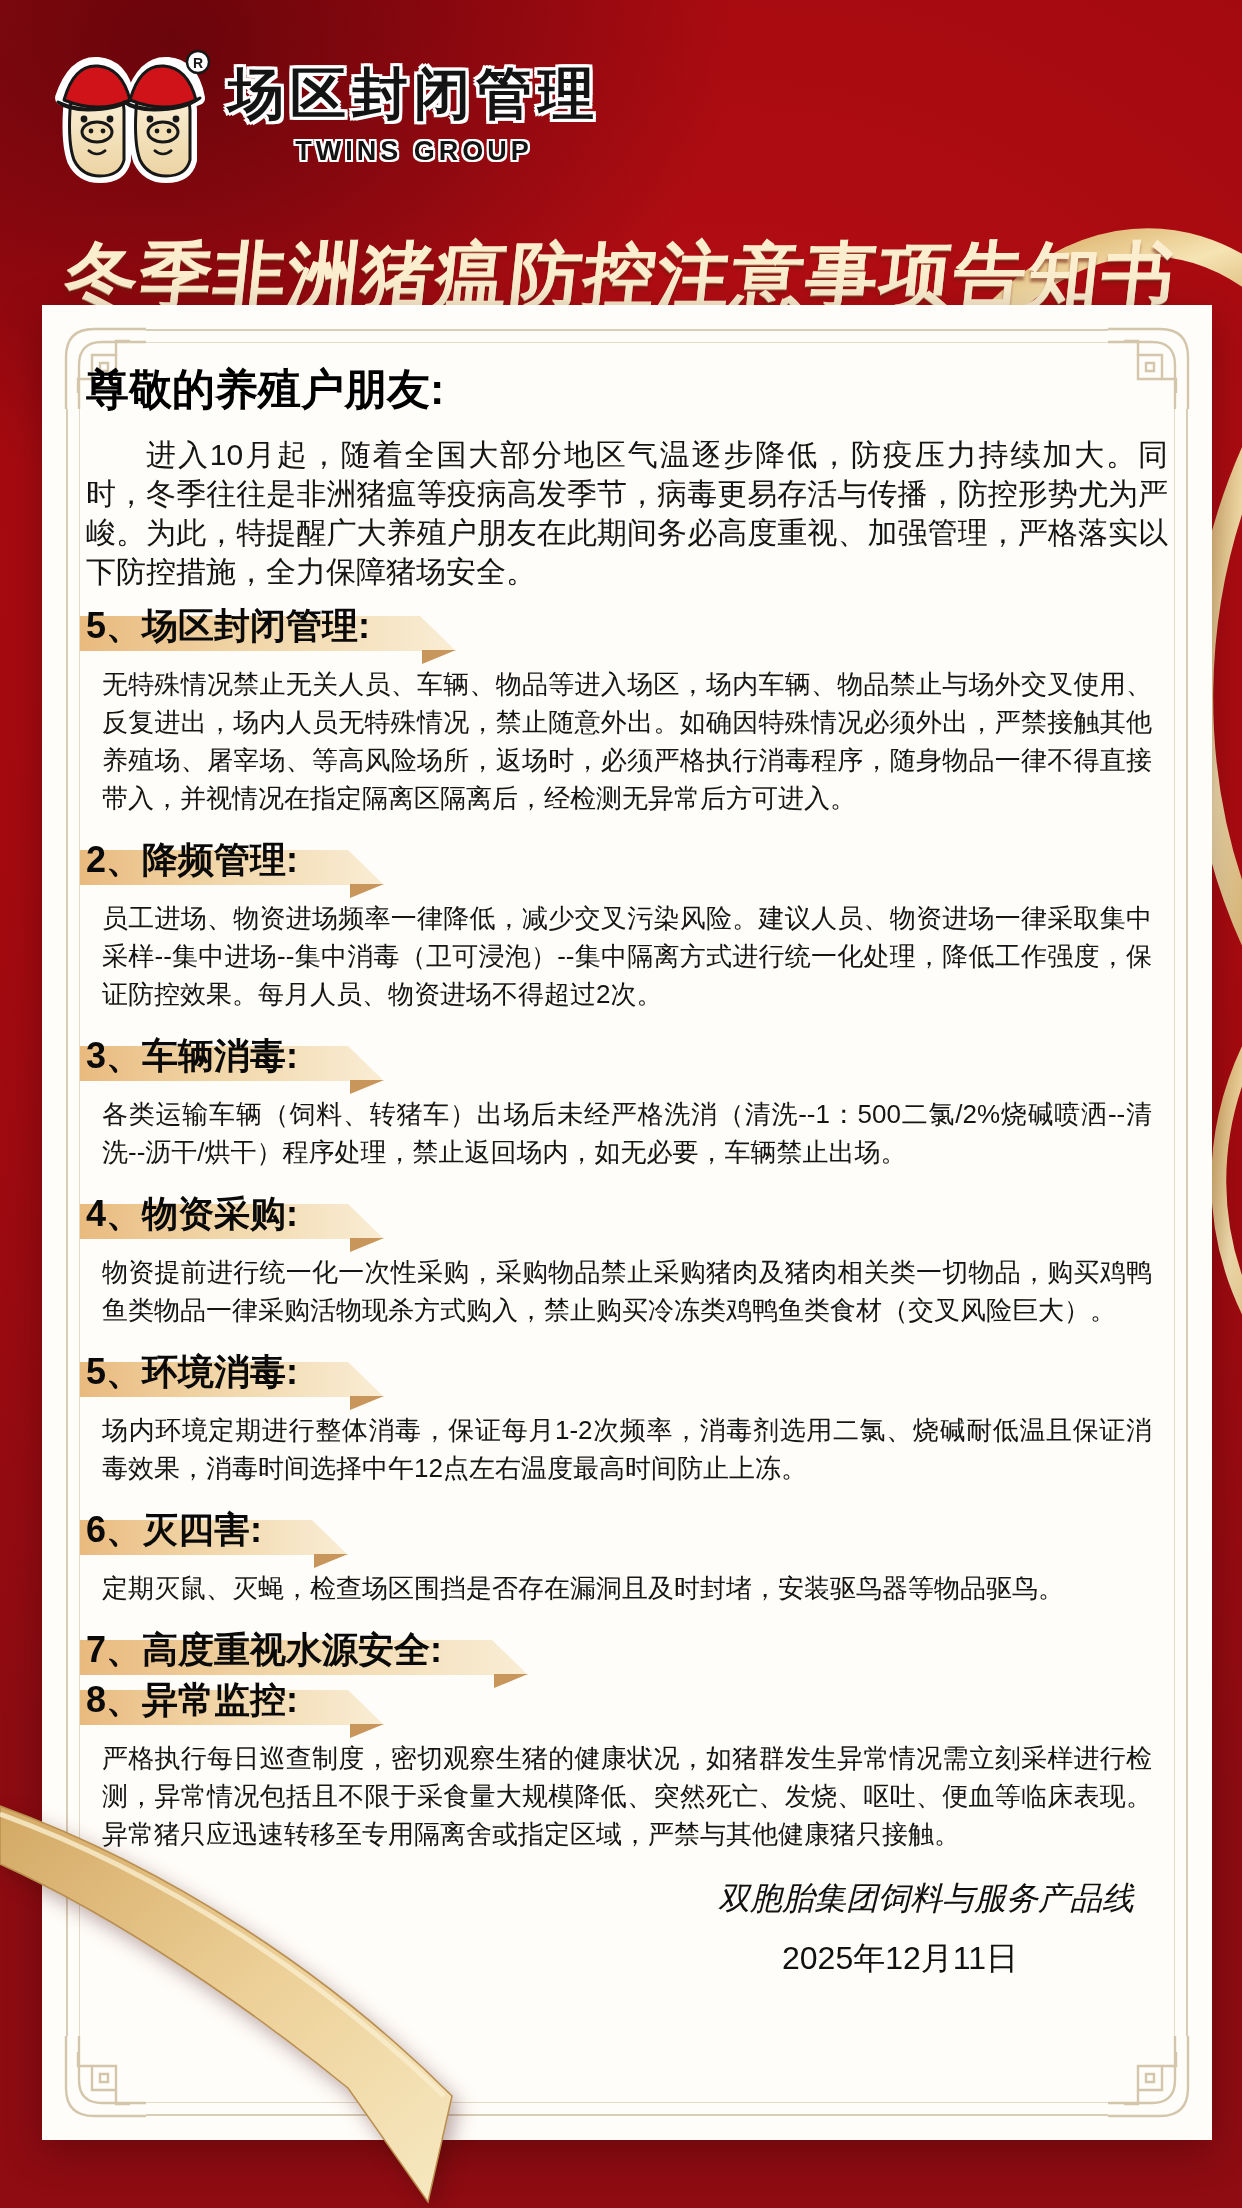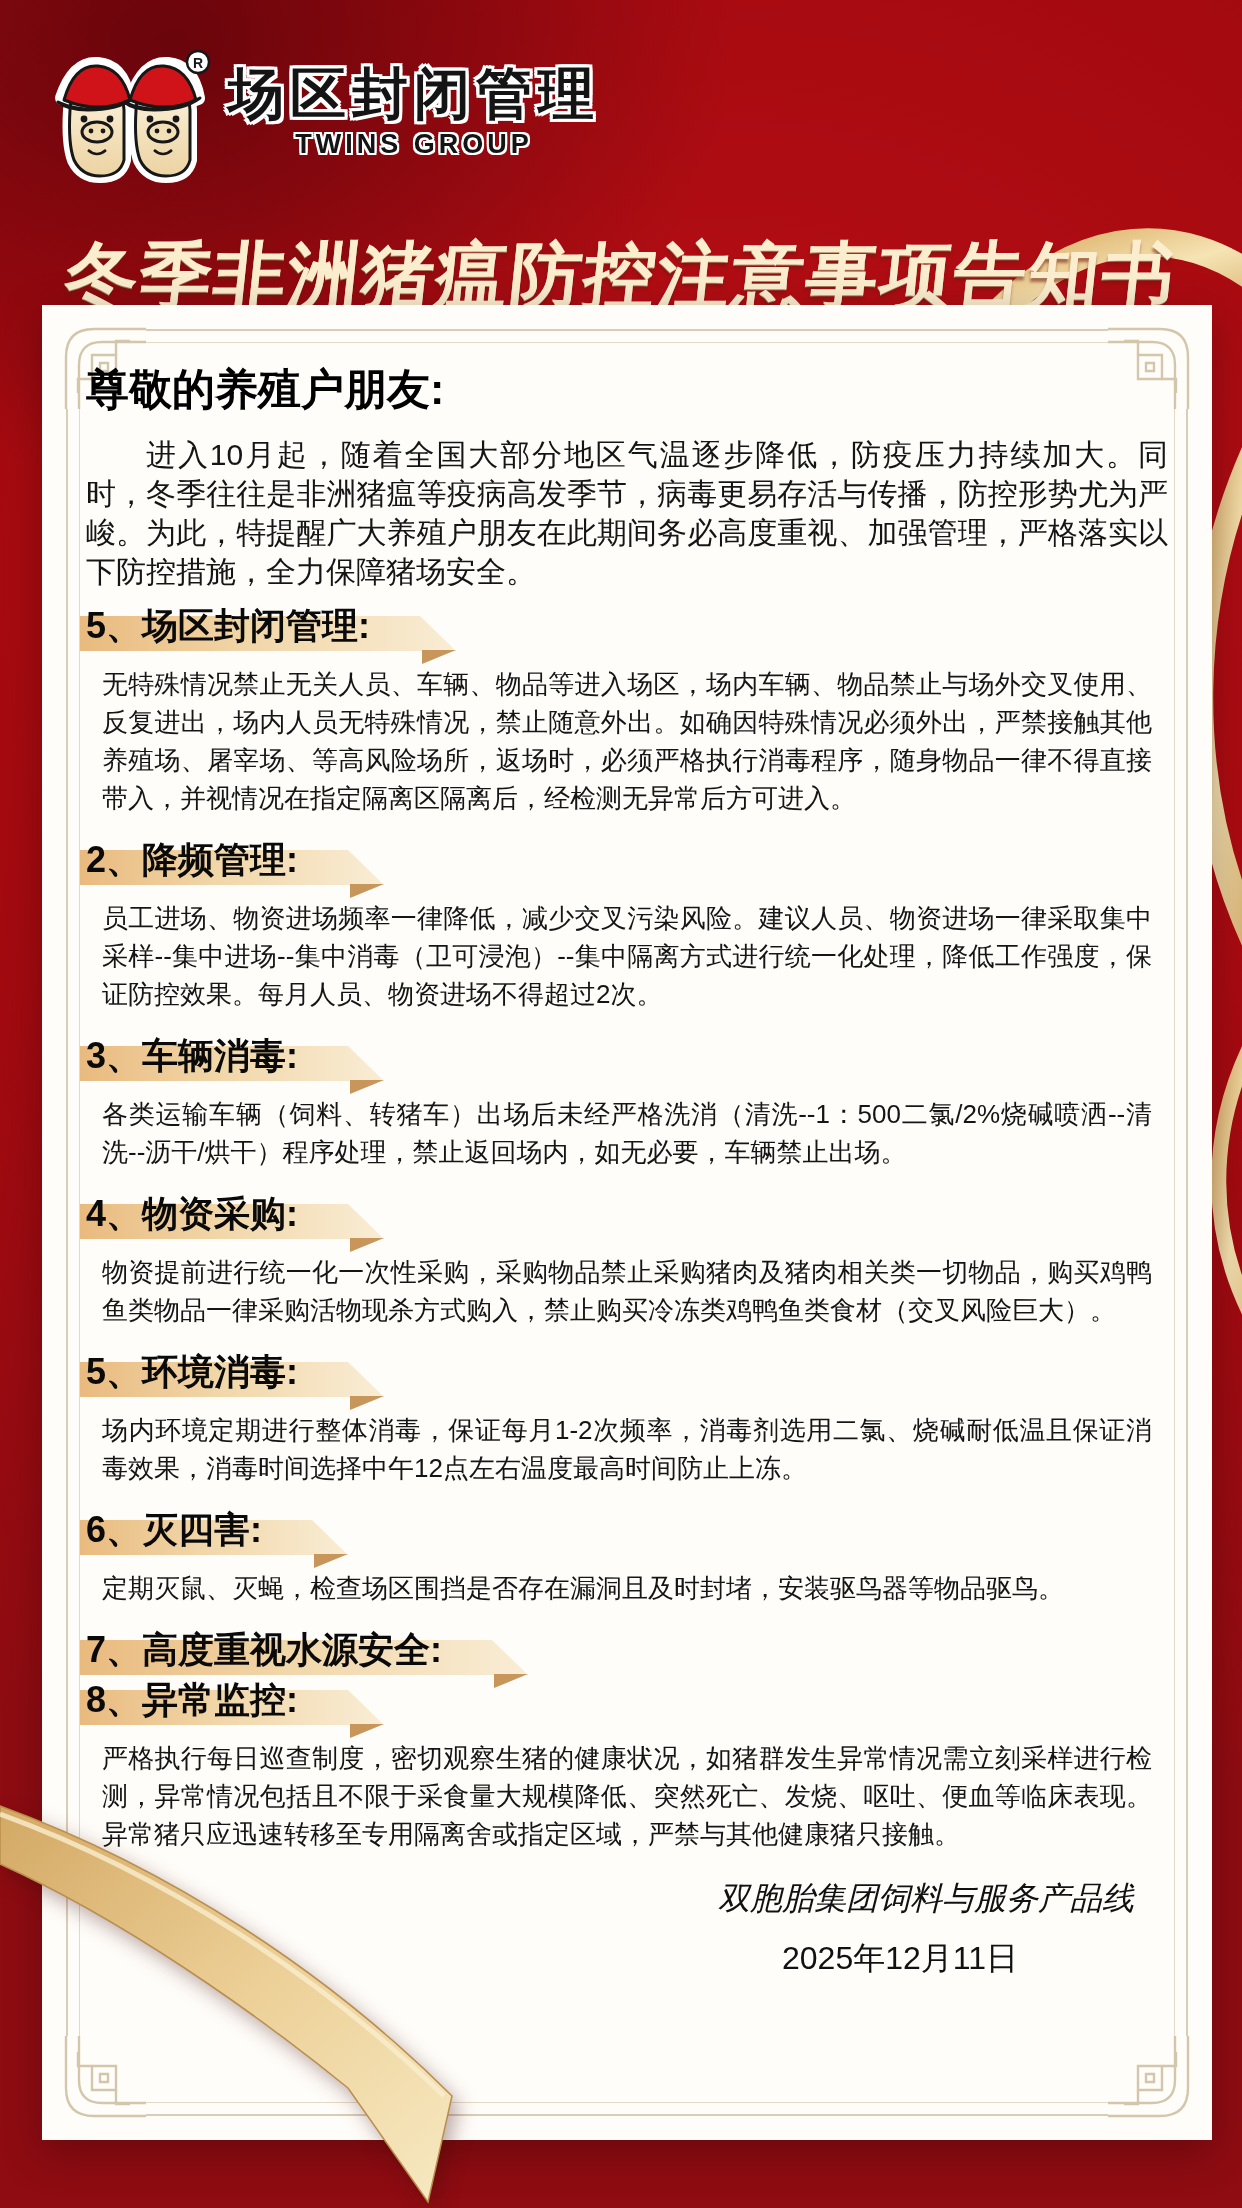--- a/index.html
+++ b/index.html
@@ -13,21 +13,21 @@
   svg{display:block}
   
   .logo-row{position:absolute;top:48px;left:48px;display:flex;align-items:flex-start;}
   .logo-pigs{width:164px;height:136px;}
   .brand-text{margin-left:16px;margin-top:16px;}
   .brand-cn{
     font-size:56px;font-weight:900;color:#141414;letter-spacing:6px;line-height:60px;
     text-shadow:-3px -3px 0 #fff,3px -3px 0 #fff,-3px 3px 0 #fff,3px 3px 0 #fff,0 -3px 0 #fff,0 3px 0 #fff,-3px 0 0 #fff,3px 0 0 #fff;
   }
   .brand-en{
-    font-size:27px;font-weight:900;color:#141414;letter-spacing:4px;margin-top:5px;text-align:center;
+    font-size:27px;font-weight:900;color:#141414;letter-spacing:4px;margin-top:12px;text-align:center;
     text-shadow:-2px -2px 0 #fff,2px -2px 0 #fff,-2px 2px 0 #fff,2px 2px 0 #fff,0 -2px 0 #fff,0 2px 0 #fff,-2px 0 0 #fff,2px 0 0 #fff;
   }
   .poster-title{
     position:absolute;top:180px;left:0;width:100%;text-align:center;white-space:nowrap;
     font-size:72px;font-weight:900;letter-spacing:2px;color:#fbeecf;
     transform:skewX(-6deg);
     text-shadow:0 4px 3px rgba(110,25,15,.55), 0 1px 0 #f6dfae;
   }
   
   .ribbon-back,.ribbon-front{position:absolute;left:0;top:0;pointer-events:none;}

